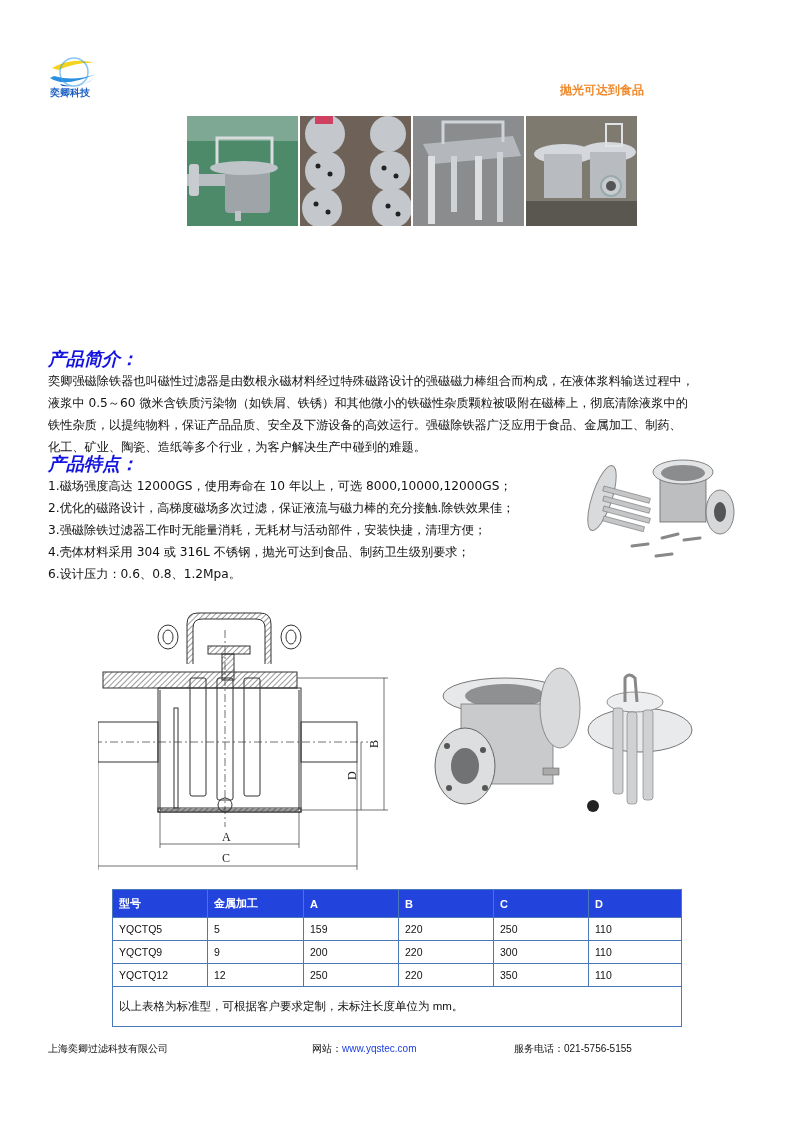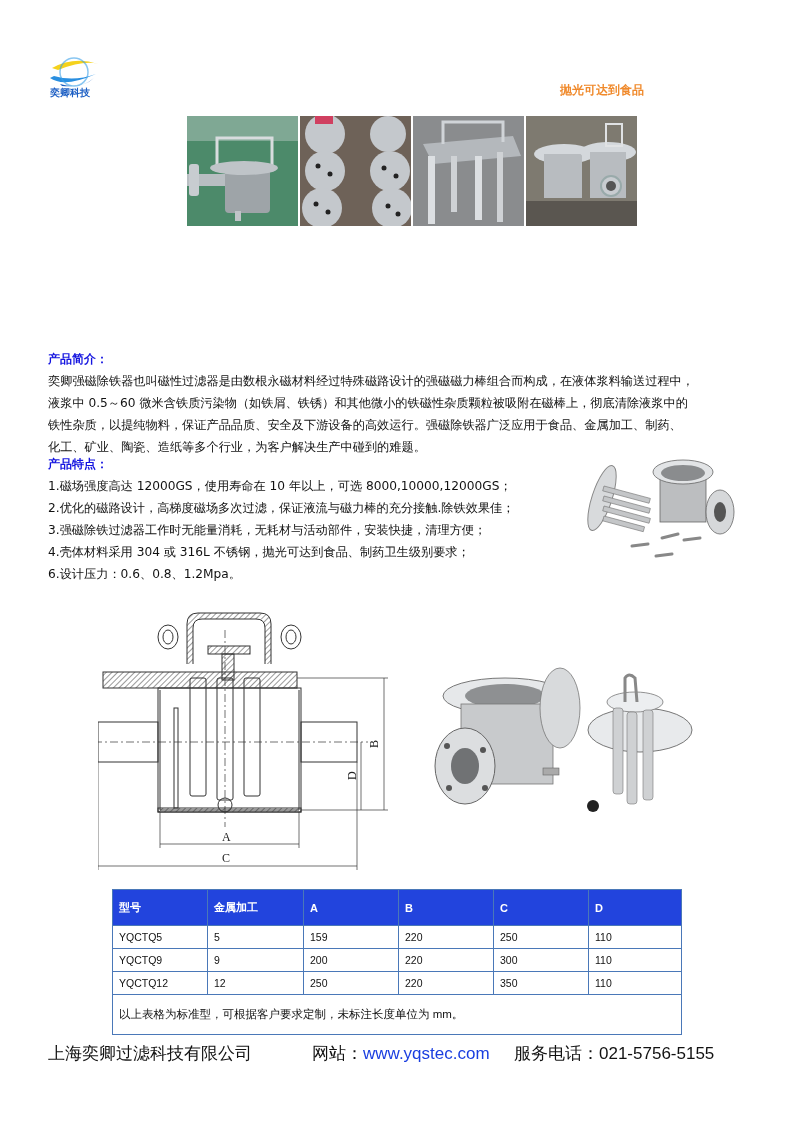--- a/index.html
+++ b/index.html
@@ -7,35 +7,35 @@
   body { position: relative; font-family: "DejaVu Sans", "Liberation Sans", sans-serif; color: #111; }
 
   .logo { position: absolute; left: 44px; top: 48px; width: 60px; height: 52px; }
   .logo-text { position: absolute; left: 50px; top: 86px; font-size: 10px; font-weight: bold; color: #1d5fc4; letter-spacing: 0px; }
   .slogan { position: absolute; left: 560px; top: 82px; font-size: 12px; font-weight: bold; color: #f08a2c; }
 
   .photos { position: absolute; left: 187px; top: 116px; height: 110px; display: flex; gap: 2px; }
   .photo { width: 111px; height: 110px; position: relative; overflow: hidden; }
 
   .section { position: absolute; left: 48px; width: 710px; font-size: 12.2px; line-height: 22px; }
-  .heading { color: #1414e0; font-weight: bold; font-size: 12px; }
+  .heading { color: #1414e0; font-weight: bold; font-size: 18px; font-style: italic; }
   .intro { top: 348px; }
   .features { top: 453px; }
   .features p { white-space: nowrap; }
 
   .feat-img { position: absolute; left: 582px; top: 458px; width: 178px; height: 106px; }
   .drawing { position: absolute; left: 98px; top: 612px; width: 296px; height: 266px; }
   .render { position: absolute; left: 425px; top: 648px; width: 290px; height: 170px; }
 
   table.spec { position: absolute; left: 112px; top: 889px; width: 570px; border-collapse: collapse; font-size: 10.5px; font-family: "Liberation Sans", sans-serif; }
   table.spec th, table.spec td { border: 1px solid #4a78b8; height: 23px; padding-left: 6px; text-align: left; }
-  table.spec th { background: #2244dd; color: #fff; font-weight: bold; height: 36px; font-size: 11px; }
+  table.spec th { background: #2244dd; color: #fff; font-weight: bold; height: 28px; font-size: 11px; }
   table.spec td.note { height: 40px; font-size: 11.5px; }
 
-  .footer { position: absolute; top: 1042px; font-size: 17px; font-family: "Liberation Sans", sans-serif; }
+  .footer { position: absolute; top: 1042px; font-size: 10px; font-family: "Liberation Sans", sans-serif; }
   .footer .link { color: #1a3ee0; margin-top: 20px; }
 </style>
 </head>
 <body>
 
 <svg class="logo" viewBox="0 0 60 52">
   <path d="M8 20 Q30 8 54 16 Q40 12 14 22 Z" fill="#f5d21c"></path>
   <path d="M6 30 Q20 40 52 26 Q30 34 10 28 Z" fill="#2a8fe0"></path>
   <path d="M16 36 Q36 42 50 30 Q40 40 18 38 Z" fill="#1a5fc0"></path>
   <circle cx="30" cy="24" r="14" fill="none" stroke="#3aa0e8" stroke-width="1.5" opacity="0.6"></circle>

